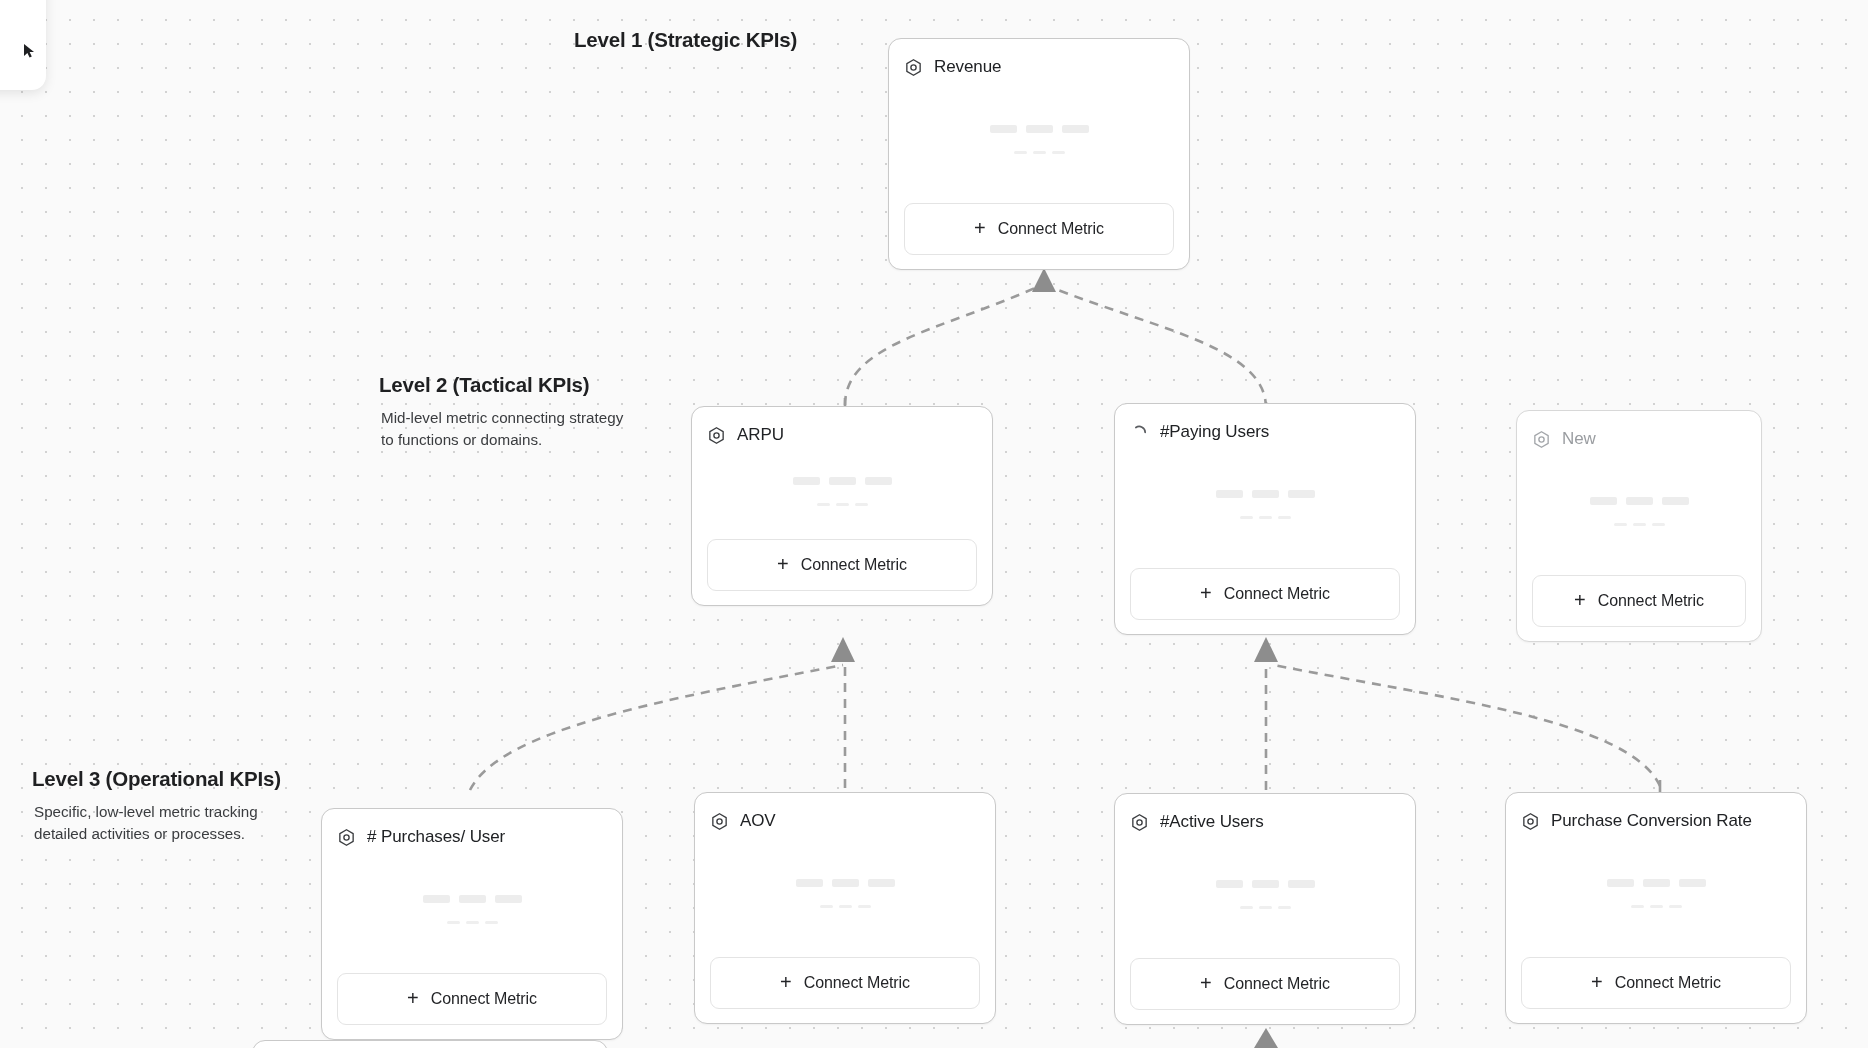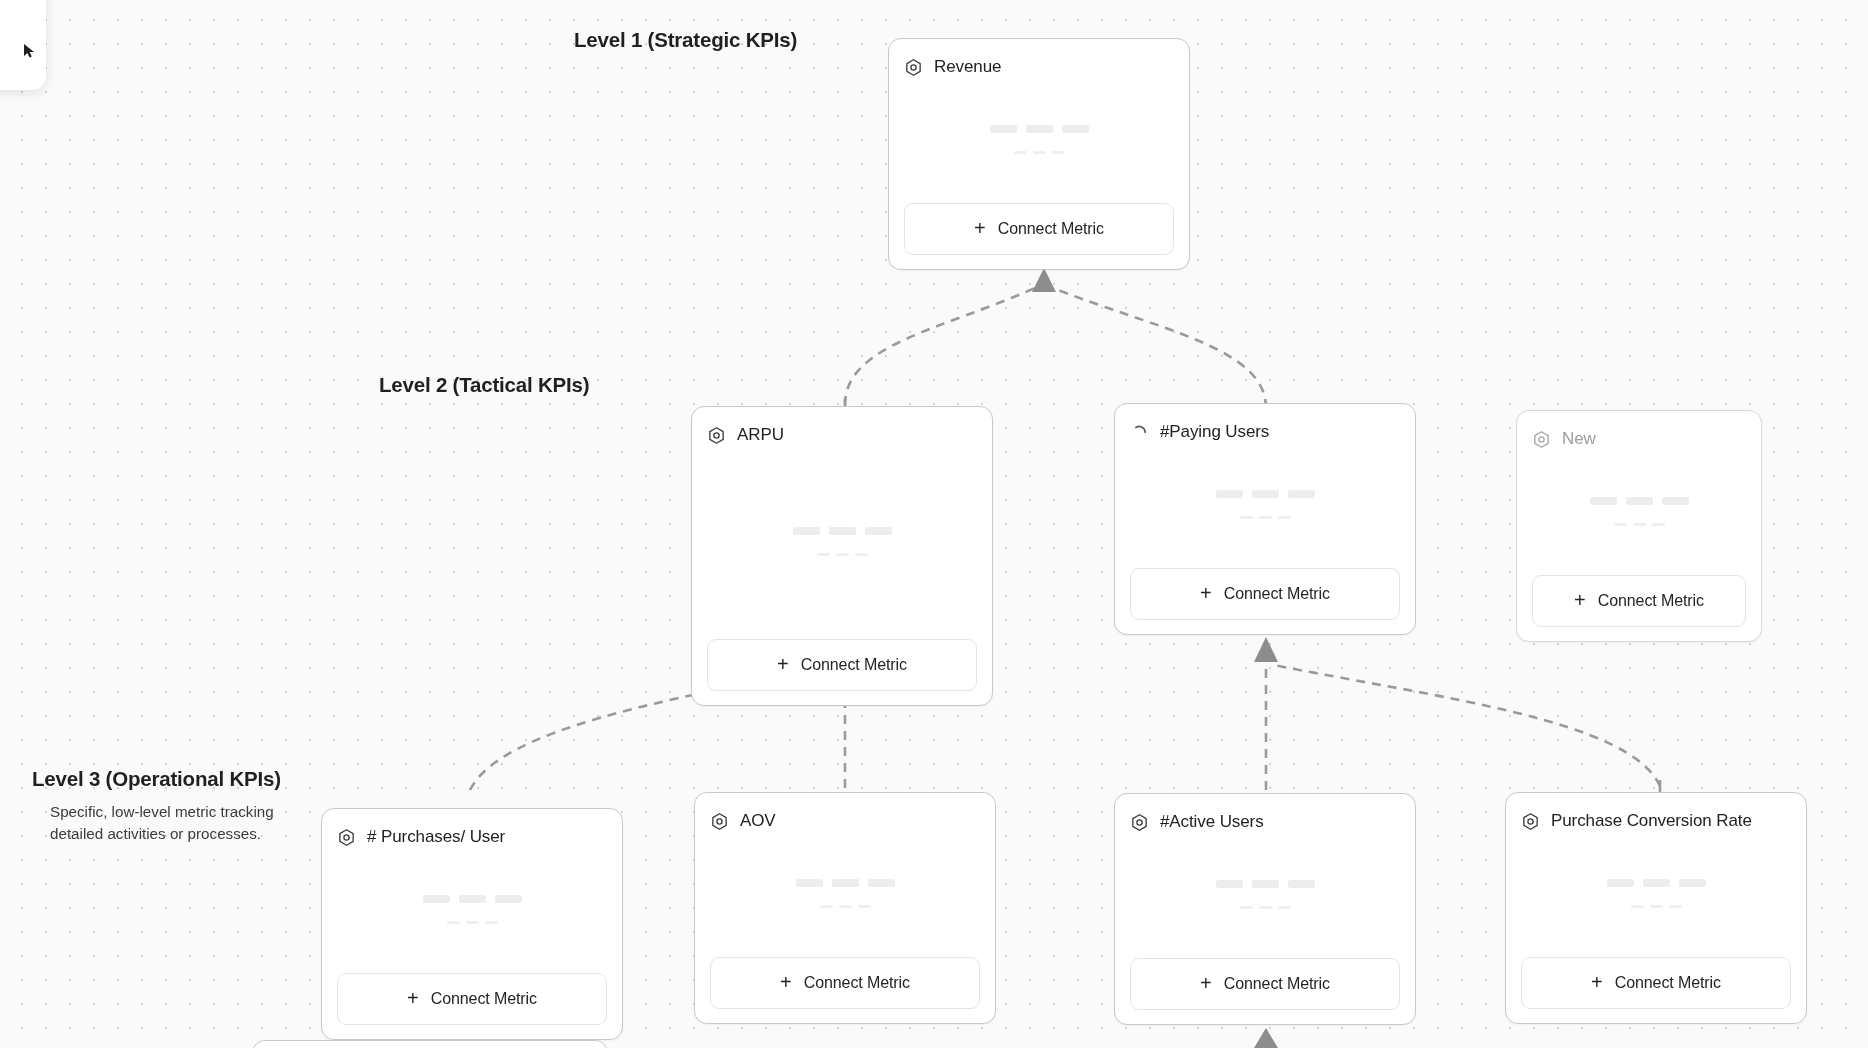--- a/index.html
+++ b/index.html
@@ -205,25 +205,26 @@
       <path d="M3 1 L3 13 L6.4 9.9 L8.6 14.6 L10.8 13.6 L8.6 9 L13 9 Z" fill="#1f2022"></path>
     </svg>
   </div>
 
   <div class="level-label" style="left:574px; top:28px;text-align:right;">
     <div class="level-title">Level 1 (Strategic KPIs)</div>
   </div>
 
   <div class="level-label" style="left:379px; top:373px;">
     <div class="level-title">Level 2 (Tactical KPIs)</div>
+    <div class="level-desc" style="margin-left:2px;">Mid-level metric connecting strategy to functions or domains.</div>
   </div>
 
   <div class="level-label" style="left:32px; top:767px;">
     <div class="level-title">Level 3 (Operational KPIs)</div>
-    <div class="level-desc" style="margin-left:18px;">Specific, low-level metric tracking detailed activities or processes.</div>
+    <div class="level-desc" style="margin-left:2px;">Specific, low-level metric tracking detailed activities or processes.</div>
   </div>
 
   <div class="card" id="card-revenue" style="left:888px; top:38px; width:302px; height:232px;">
     <div class="card-head">
       <svg class="card-icon" viewBox="0 0 24 24" xmlns="http://www.w3.org/2000/svg">
         <path d="M12 2.2 L20.4 7 L20.4 17 L12 21.8 L3.6 17 L3.6 7 Z" fill="none" stroke="#3b3d40" stroke-width="1.7" stroke-linejoin="round"></path>
         <circle cx="12" cy="12" r="3.3" fill="none" stroke="#3b3d40" stroke-width="1.7"></circle>
       </svg>
       <span class="card-title">Revenue</span>
     </div>
@@ -238,21 +239,21 @@
         <span class="skel"></span>
         <span class="skel"></span>
       </div>
     </div>
     <div class="connect-btn">
       <span class="connect-plus">+</span>
       <span class="connect-label">Connect Metric</span>
     </div>
   </div>
 
-  <div class="card" id="card-arpu" style="left:691px; top:406px; width:302px; height:300px;">
+  <div class="card" id="card-arpu" style="left:691px; top:406px; width:302px; height:200px;">
     <div class="card-head">
       <svg class="card-icon" viewBox="0 0 24 24" xmlns="http://www.w3.org/2000/svg">
         <path d="M12 2.2 L20.4 7 L20.4 17 L12 21.8 L3.6 17 L3.6 7 Z" fill="none" stroke="#3b3d40" stroke-width="1.7" stroke-linejoin="round"></path>
         <circle cx="12" cy="12" r="3.3" fill="none" stroke="#3b3d40" stroke-width="1.7"></circle>
       </svg>
       <span class="card-title">ARPU</span>
     </div>
     <div class="card-body">
       <div class="skel-row primary">
         <span class="skel"></span>

